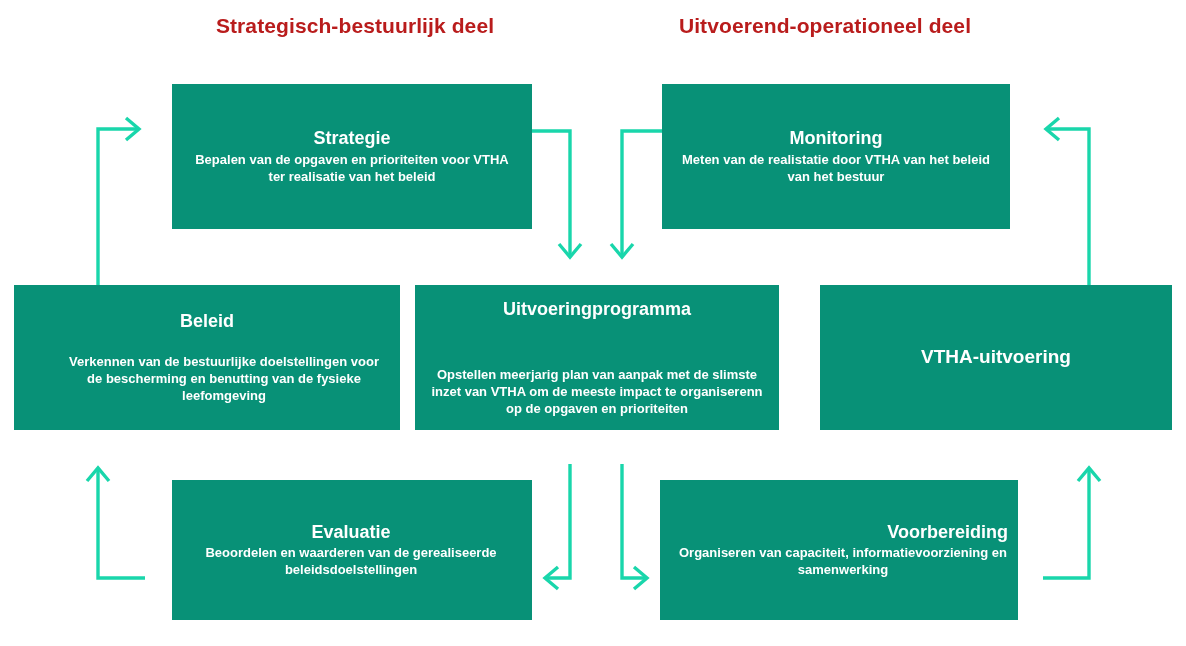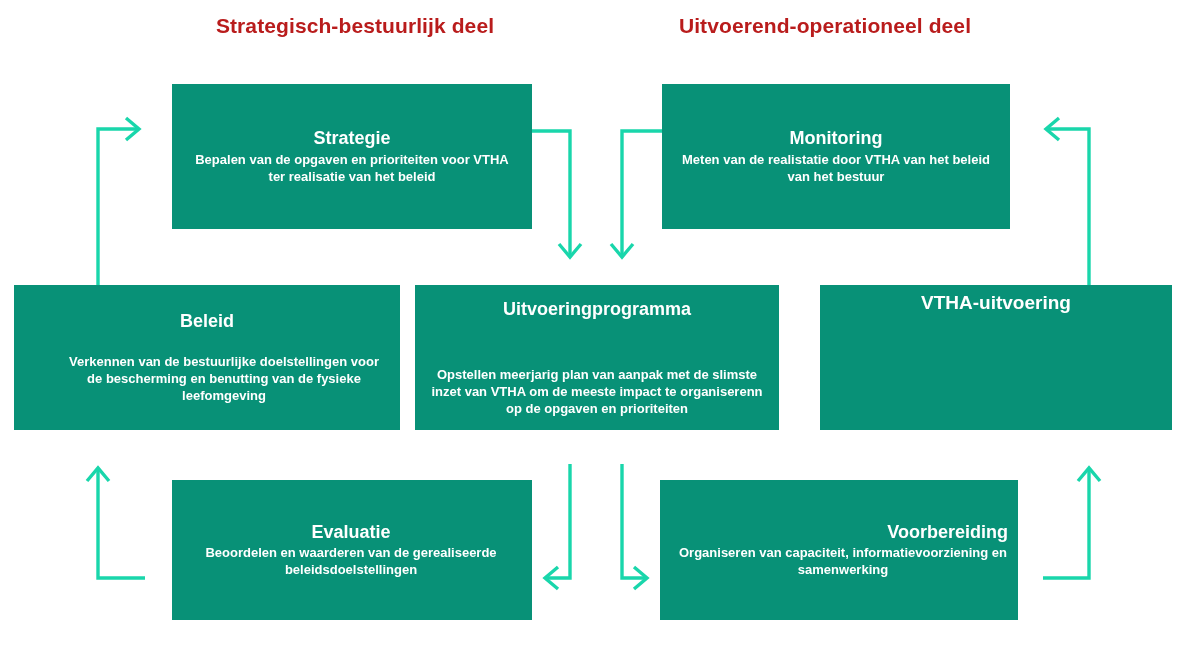--- a/index.html
+++ b/index.html
@@ -49,21 +49,21 @@
     line-height:1.30;
     max-width:330px;
   }
 
   
   #node-strategie   {left:172px; top:84px;  width:360px; height:145px;}
   #node-monitoring  {left:662px; top:84px;  width:348px; height:145px;}
   
   #node-beleid      {left:14px;  top:285px; width:386px; height:145px;gap:20px;}
   #node-uitvoeringprogramma{left:415px;top:285px;width:364px;height:145px;}
-  #node-vtha        {left:820px; top:285px; width:352px; height:145px;justify-content:space-between;}
+  #node-vtha        {left:820px; top:285px; width:352px; height:145px;}
   
   #node-evaluatie   {left:172px; top:480px; width:360px; height:140px;padding-left:8px;}
   #node-voorbereiding{left:660px;top:480px; width:358px; height:140px;align-items:flex-end;}
 
   #node-uitvoeringprogramma .desc{max-width:345px;margin-top:45px;}
   #node-vtha .title{font-size:19px;}
   #node-beleid .desc{max-width:325px;margin-left:34px;}
 
   svg#arrows{position:absolute;left:0;top:0;width:1186px;height:646px;pointer-events:none;}
   .arrow-path{fill:none;stroke:#19d6ab;stroke-width:3.4;stroke-linecap:butt;stroke-linejoin:miter;}

